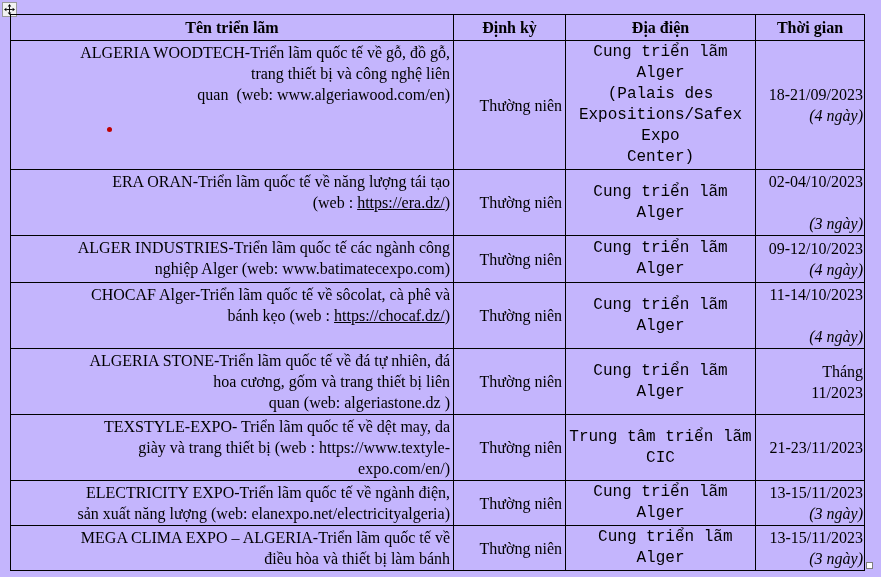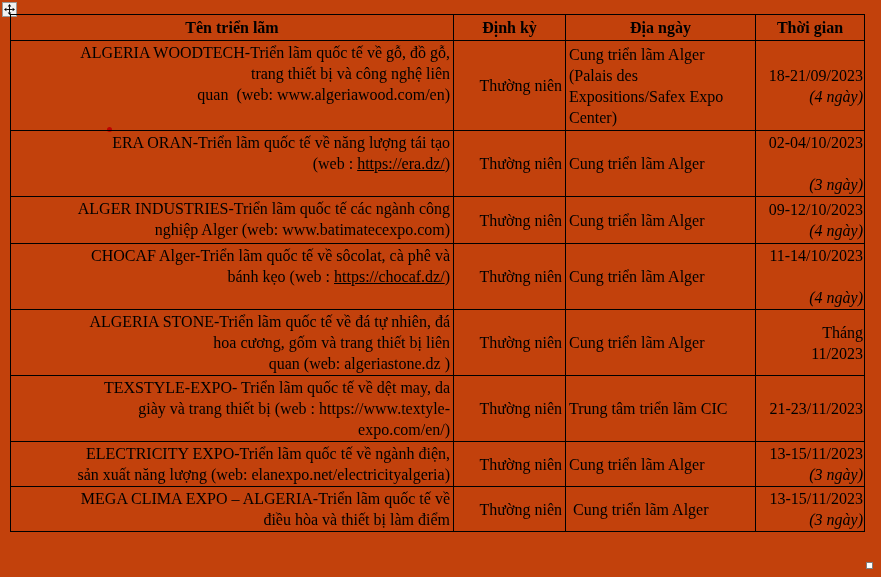--- a/index.html
+++ b/index.html
@@ -1,21 +1,21 @@
 <!DOCTYPE html>
 <html lang="vi"><head>
 <meta charset="utf-8">
 <style>
   html,body{margin:0;padding:0;}
   body{
     width:881px;height:577px;background:#ffffff;
     font-family:"Liberation Serif","DejaVu Serif",serif;
     font-size:16px;line-height:21px;color:#000;
   }
-  .page{position:relative;width:881px;height:577px;background:#c2410c;overflow:hidden;}
+  .page{position:relative;width:881px;height:577px;background:#c4b5fd;overflow:hidden;}
 
   .move-handle{
     position:absolute;left:2px;top:2px;width:15px;height:15px;
     border:1px solid #9a9a9a;background:#f2f2f2;
     display:flex;align-items:center;justify-content:center;cursor:move;box-sizing:border-box;
   }
   .resize-handle{
     position:absolute;left:866px;top:562px;width:7px;height:7px;
     border:1px solid #7f7f7f;background:#fff;box-sizing:border-box;cursor:nwse-resize;
   }
@@ -27,21 +27,21 @@
     position:absolute;left:10px;top:14px;width:854px;
     border-collapse:collapse;table-layout:fixed;
   }
   td,th{
     border:1px solid #000;padding:1px 3px;overflow:hidden;
     white-space:pre-wrap;word-wrap:break-word;
   }
   th{font-weight:bold;text-align:center;vertical-align:middle;padding:1px 2px;}
   .col-name{text-align:right;vertical-align:top;}
   .col-freq{vertical-align:middle;text-align:right;}
-  .col-loc{vertical-align:middle;text-align:left;}
+  .col-loc{vertical-align:middle;text-align:center;font-family:Liberation Mono, monospace;}
   .col-time{vertical-align:middle;text-align:right;padding-left:2px;padding-right:1px;}
   .u{text-decoration:underline;}
   .i{font-style:italic;}
 </style>
 </head>
 <body>
 
 <div class="page">
 
   <div class="move-handle">
@@ -65,21 +65,21 @@
     <colgroup>
       <col style="width:443px">
       <col style="width:112px">
       <col style="width:190px">
       <col style="width:109px">
     </colgroup>
     <thead>
       <tr style="height:26px">
         <th>Tên triển lãm</th>
         <th>Định kỳ</th>
-        <th>Địa ngày</th>
+        <th>Địa điện</th>
         <th>Thời gian</th>
       </tr>
     </thead>
     <tbody>
         <tr style="height: 90px;">
           <td class="col-name"><span>ALGERIA WOODTECH-Triển lãm quốc tế về gỗ, đồ gỗ,</span><br><span>trang thiết bị và công nghệ liên</span><br><span>quan  (web: www.algeriawood.com/en)</span></td>
           <td class="col-freq"><span>Thường niên</span></td>
           <td class="col-loc"><span>Cung triển lãm Alger</span><br><span>(Palais des</span><br><span>Expositions/Safex Expo</span><br><span>Center)</span></td>
           <td class="col-time"><div>18-21/09/2023</div><div class="i">(4 ngày)</div></td>
         </tr>
@@ -113,21 +113,21 @@
           <td class="col-loc"><span>Trung tâm triển lãm CIC</span></td>
           <td class="col-time"><div>21-23/11/2023</div></td>
         </tr>
         <tr style="height: 44px;">
           <td class="col-name"><span>ELECTRICITY EXPO-Triển lãm quốc tế về ngành điện,</span><br><span>sản xuất năng lượng (web: elanexpo.net/electricityalgeria)</span></td>
           <td class="col-freq"><span>Thường niên</span></td>
           <td class="col-loc"><span>Cung triển lãm Alger</span></td>
           <td class="col-time"><div>13-15/11/2023</div><div class="i">(3 ngày)</div></td>
         </tr>
         <tr style="height: 45px;">
-          <td class="col-name"><span>MEGA CLIMA EXPO – ALGERIA-Triển lãm quốc tế về</span><br><span>điều hòa và thiết bị làm điểm</span></td>
+          <td class="col-name"><span>MEGA CLIMA EXPO – ALGERIA-Triển lãm quốc tế về</span><br><span>điều hòa và thiết bị làm bánh</span></td>
           <td class="col-freq"><span>Thường niên</span></td>
           <td class="col-loc"><span> Cung triển lãm Alger</span></td>
           <td class="col-time"><div>13-15/11/2023</div><div class="i">(3 ngày)</div></td>
         </tr>
       </tbody>
   </table>
 
   <div class="resize-handle"></div>
 
 </div>

